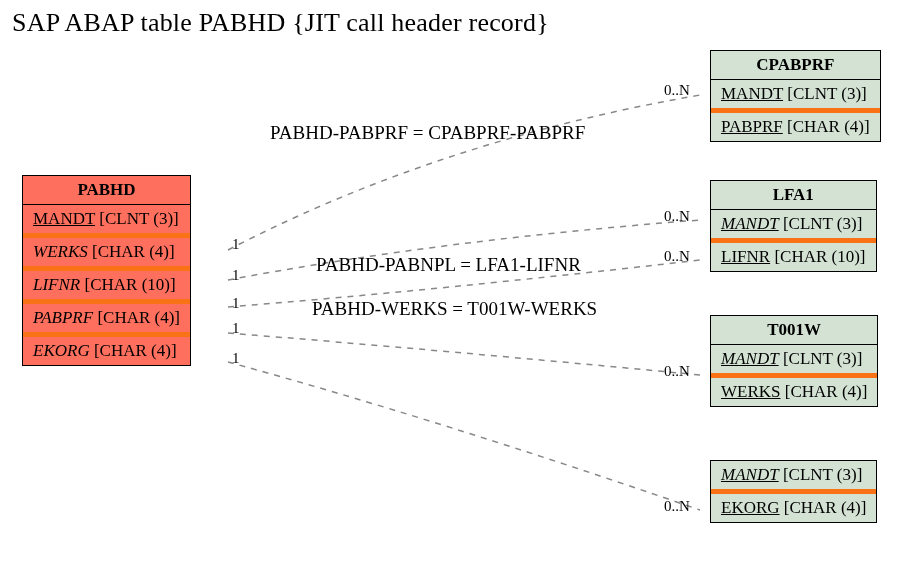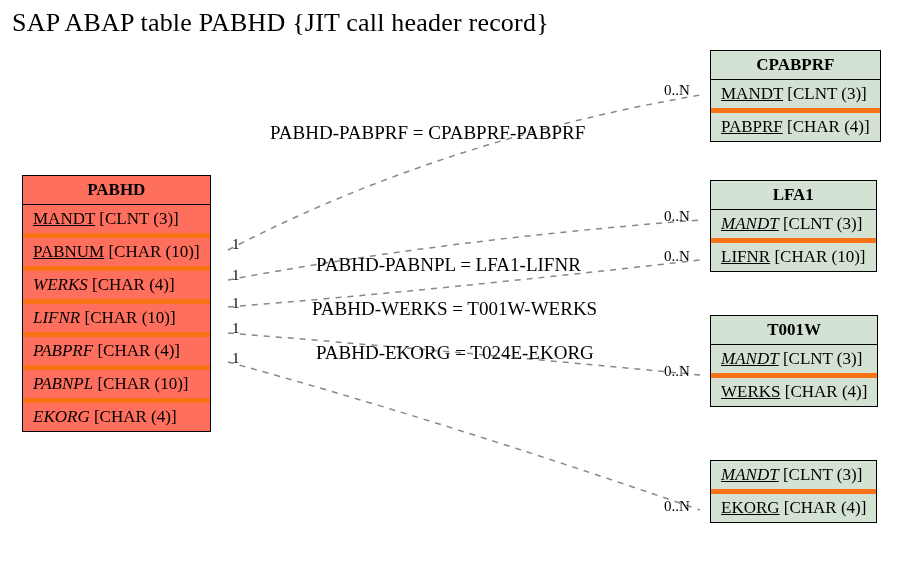--- a/index.html
+++ b/index.html
@@ -41,30 +41,27 @@
 
 <div class="card" style="left:664px;top:82px">0..N</div>
 <div class="card" style="left:664px;top:208px">0..N</div>
 <div class="card" style="left:664px;top:248px">0..N</div>
 <div class="card" style="left:664px;top:363px">0..N</div>
 <div class="card" style="left:664px;top:498px">0..N</div>
 
 <div class="rel-label" style="left:270px;top:122px">PABHD-PABPRF = CPABPRF-PABPRF</div>
 <div class="rel-label" style="left:316px;top:254px">PABHD-PABNPL = LFA1-LIFNR</div>
 <div class="rel-label" style="left:312px;top:298px">PABHD-WERKS = T001W-WERKS</div>
-<div class="rel-label" style="left:316px;top:342px">PABHD-EKORG = T024E-EKORG</div>
 
 <div class="tbl main" style="left:22px;top:175px;">
   <div class="hdr">PABHD</div>
   <div class="row"><span class="u">MANDT</span> <span>[CLNT (3)]</span></div>
-  <div class="row"><span class="u">PABNUM</span> <span>[CHAR (10)]</span></div>
   <div class="row"><span class="i">WERKS</span> <span>[CHAR (4)]</span></div>
   <div class="row"><span class="i">LIFNR</span> <span>[CHAR (10)]</span></div>
   <div class="row"><span class="i">PABPRF</span> <span>[CHAR (4)]</span></div>
-  <div class="row"><span class="i">PABNPL</span> <span>[CHAR (10)]</span></div>
   <div class="row"><span class="i">EKORG</span> <span>[CHAR (4)]</span></div>
 </div>
 
 <div class="tbl ref" style="left:710px;top:50px;">
   <div class="hdr">CPABPRF</div>
   <div class="row"><span class="u">MANDT</span> <span>[CLNT (3)]</span></div>
   <div class="row"><span class="u">PABPRF</span> <span>[CHAR (4)]</span></div>
 </div>
 
 <div class="tbl ref" style="left:710px;top:180px;">

